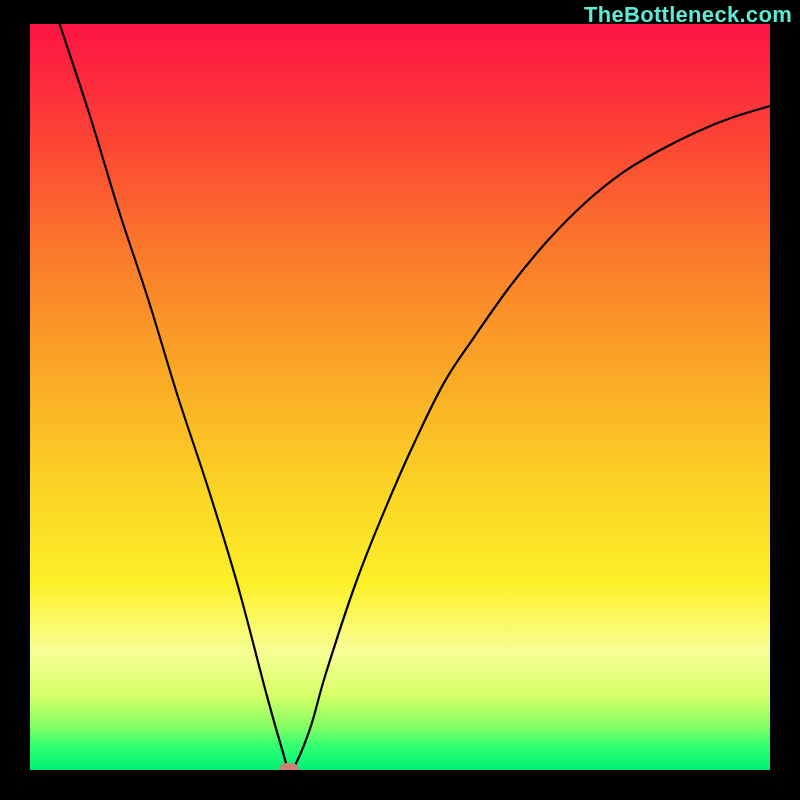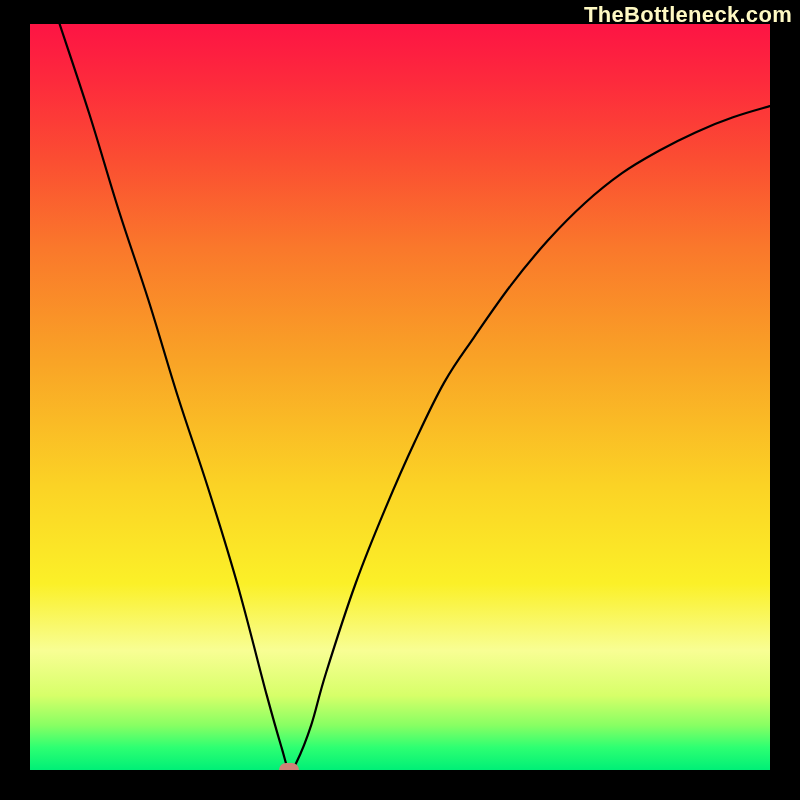--- a/index.html
+++ b/index.html
@@ -14,21 +14,21 @@
   .frame {
     position: relative;
     width: 800px;
     height: 800px;
     background: #000;
   }
   .watermark {
     position: absolute;
     top: 2px;
     right: 8px;
-    color: #fef9c3;
+    color: #5eead4;
     font-size: 22px;
     font-weight: 600;
     letter-spacing: 0.3px;
     z-index: 10;
   }
   .plot-area {
     position: absolute;
     left: 30px;
     top: 24px;
     width: 740px;

